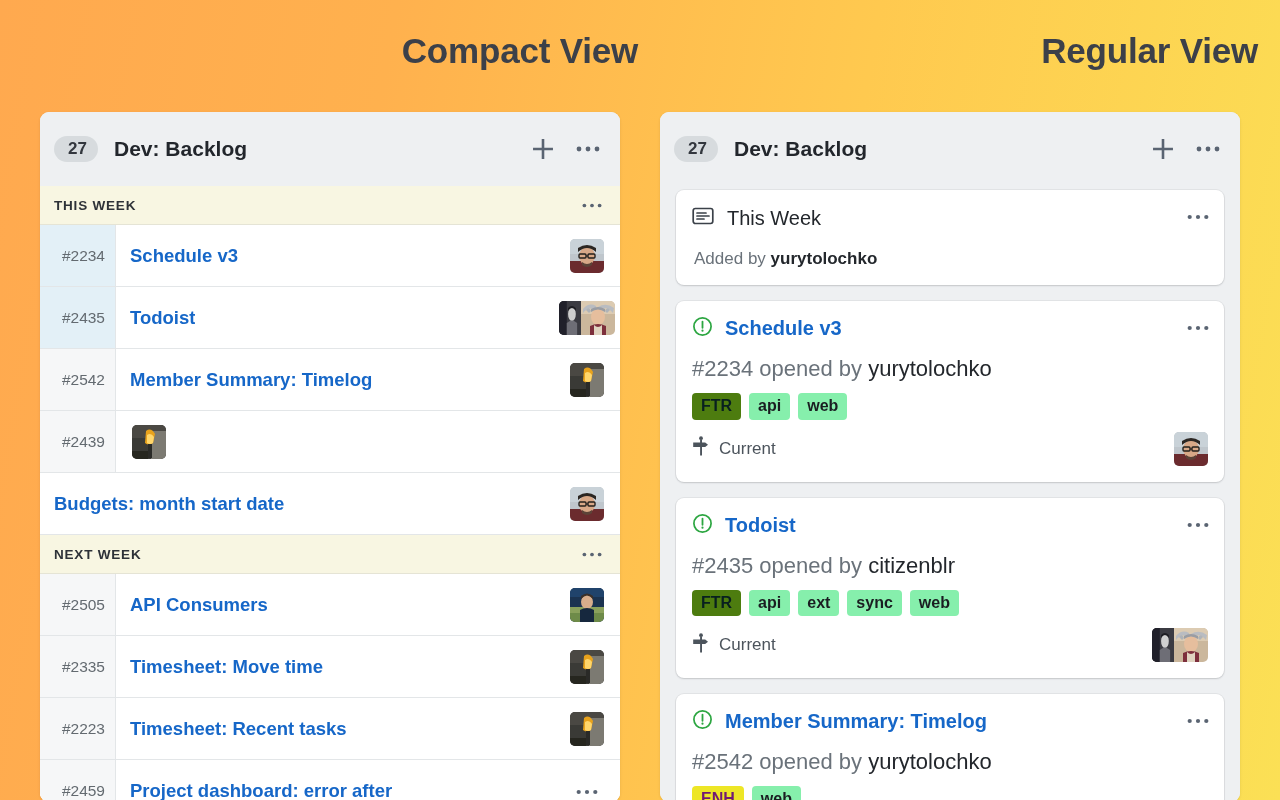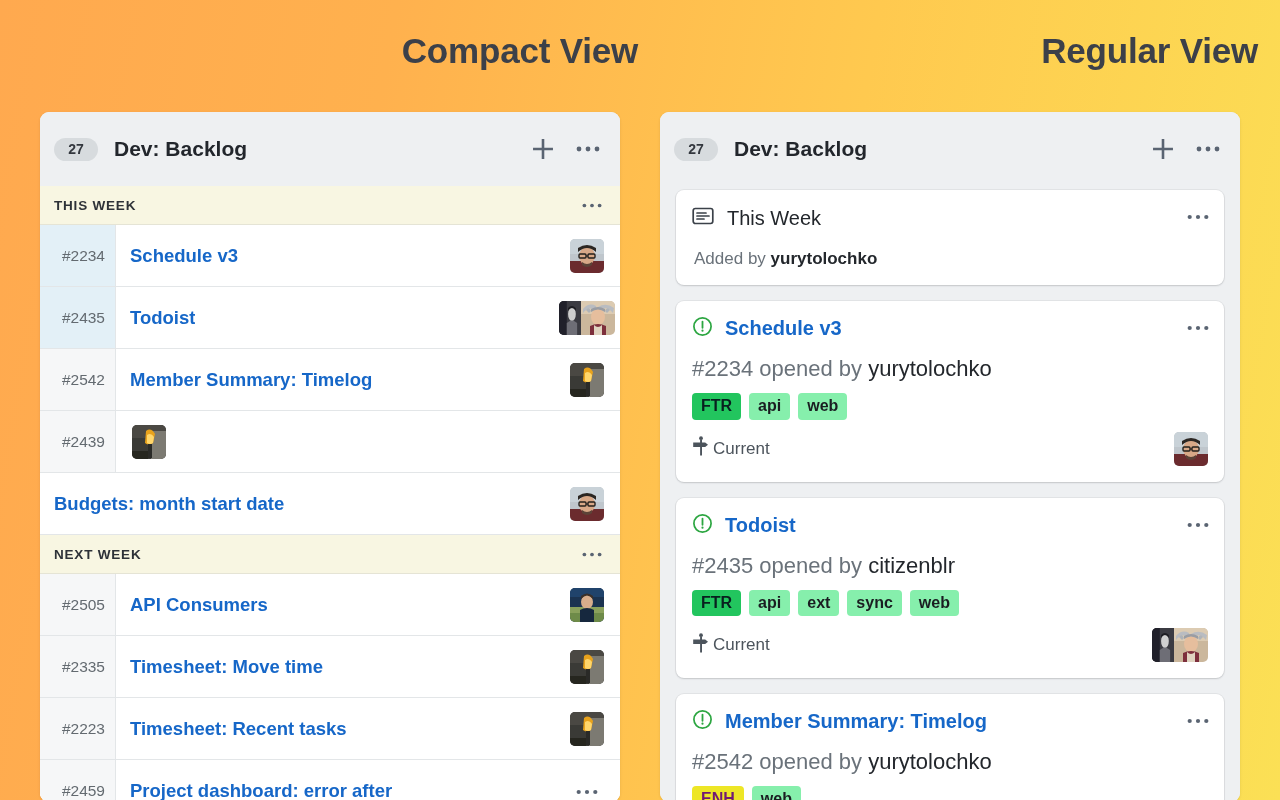--- a/index.html
+++ b/index.html
@@ -70,26 +70,26 @@
     height: 74px;
     display: flex;
     align-items: center;
     padding: 0 18px 0 14px;
     background: #EEF0F2;
   }
   .count-badge {
     background: #D7DBDE;
     color: #33373E;
     border-radius: 13px;
-    font-size: 14px;
+    font-size: 17px;
     font-weight: bold;
     padding: 4px 11px 5px 11px;
     line-height: 1;
     min-width: 44px;
-    text-align: center;
+    text-align: right;
   }
   .panel-title {
     font-size: 21px;
     font-weight: bold;
     color: #22262C;
     margin-left: 16px;
     flex: 1;
   }
   .hdr-icon { display: flex; align-items: center; justify-content: center; }
   .plus-icon { width: 30px; height: 30px; margin-right: 16px; }
@@ -235,32 +235,32 @@
   }
   .label-chip {
     font-size: 16px;
     font-weight: bold;
     color: #1A1D21;
     background: #86efac;
     border-radius: 4px;
     padding: 4px 9px 5px 9px;
     line-height: 1.1;
   }
-  .label-chip.ftr { background: #22c55e; color: #08201F; }
+  .label-chip.ftr { background: #4d7c0f; color: #08201F; }
   .label-chip.enh { background: #EDE626; color: #701a75; }
 
   .card-footer {
     margin-top: 12px;
     display: flex;
     align-items: center;
   }
   .milestone {
     display: flex;
     align-items: center;
-    gap: 3px;
+    gap: 9px;
     font-size: 17px;
     color: #4C545C;
     flex: 1;
   }
 
   .clip-bottom { overflow: hidden; }
 </style>
 </head>
 <body>
 

